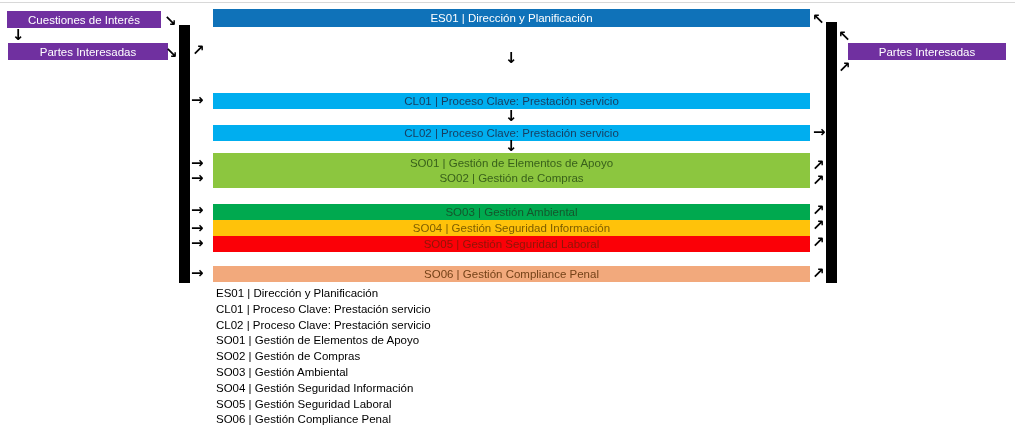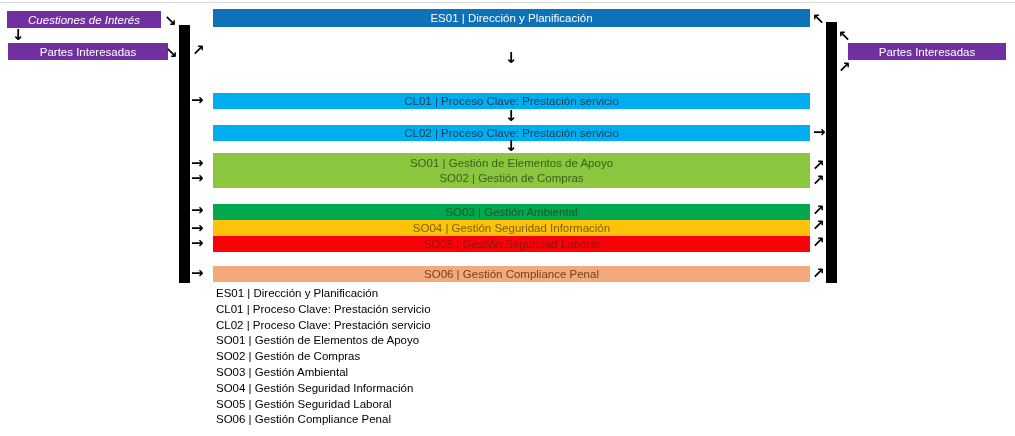--- a/index.html
+++ b/index.html
@@ -27,21 +27,21 @@
     position:absolute;left:216px;top:286px;
     font-size:11.5px;line-height:15.8px;color:#000;
   }
 </style>
 </head>
 <body>
 
 <div id="canvas">
   <div class="hairline"></div>
 
-  <div class="sidebox" style="left: 7px; top: 11px; width: 154px; height: 17px; background: rgb(112, 48, 160); color: rgb(255, 255, 255); font-style: italic;">Cuestiones de Interés</div>
+  <div class="sidebox" style="left: 7px; top: 11px; width: 154px; height: 17px; background: rgb(112, 48, 160); color: rgb(255, 255, 255);">Cuestiones de Interés</div>
   <span class="arw" style="left:164px;top:13px">↘</span>
   <span class="arw" style="left:12px;top:27px">↓</span>
   <div class="sidebox" style="left: 8px; top: 43px; width: 160px; height: 17px; background: rgb(112, 48, 160); color: rgb(255, 255, 255);">Partes Interesadas</div>
   <span class="arw" style="left:165px;top:45px">↘</span>
 
   <div class="vbar" style="left: 179px; top: 25px; height: 258px; background: rgb(0, 0, 0);"></div>
   <span class="arw" style="left:192px;top:42px">↗</span>
   <span class="arw" style="left:191px;top:92px">→</span>
   <span class="arw" style="left:191px;top:155px">→</span>
   <span class="arw" style="left:191px;top:170px">→</span>

